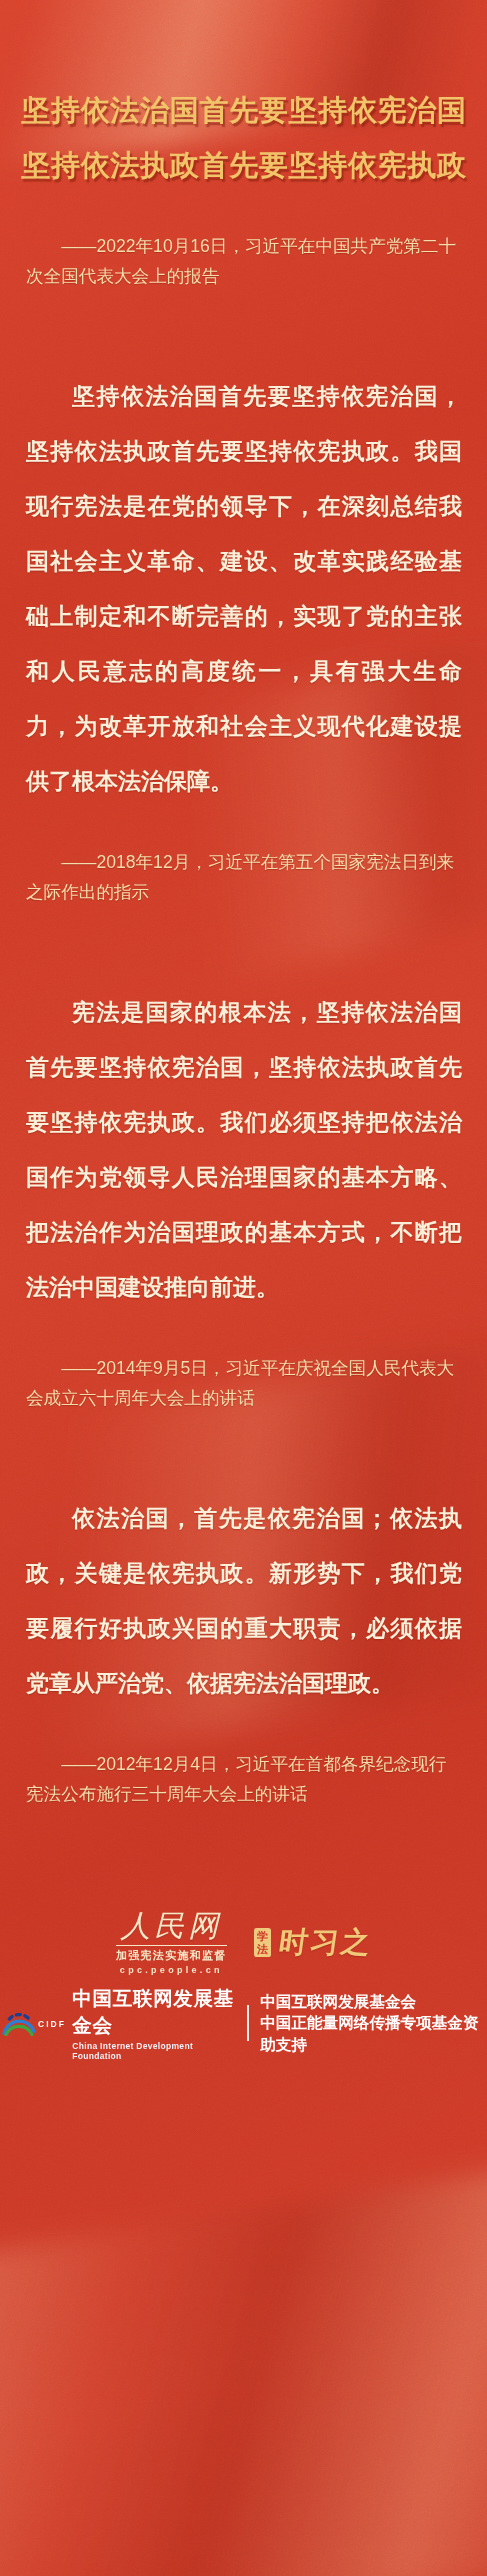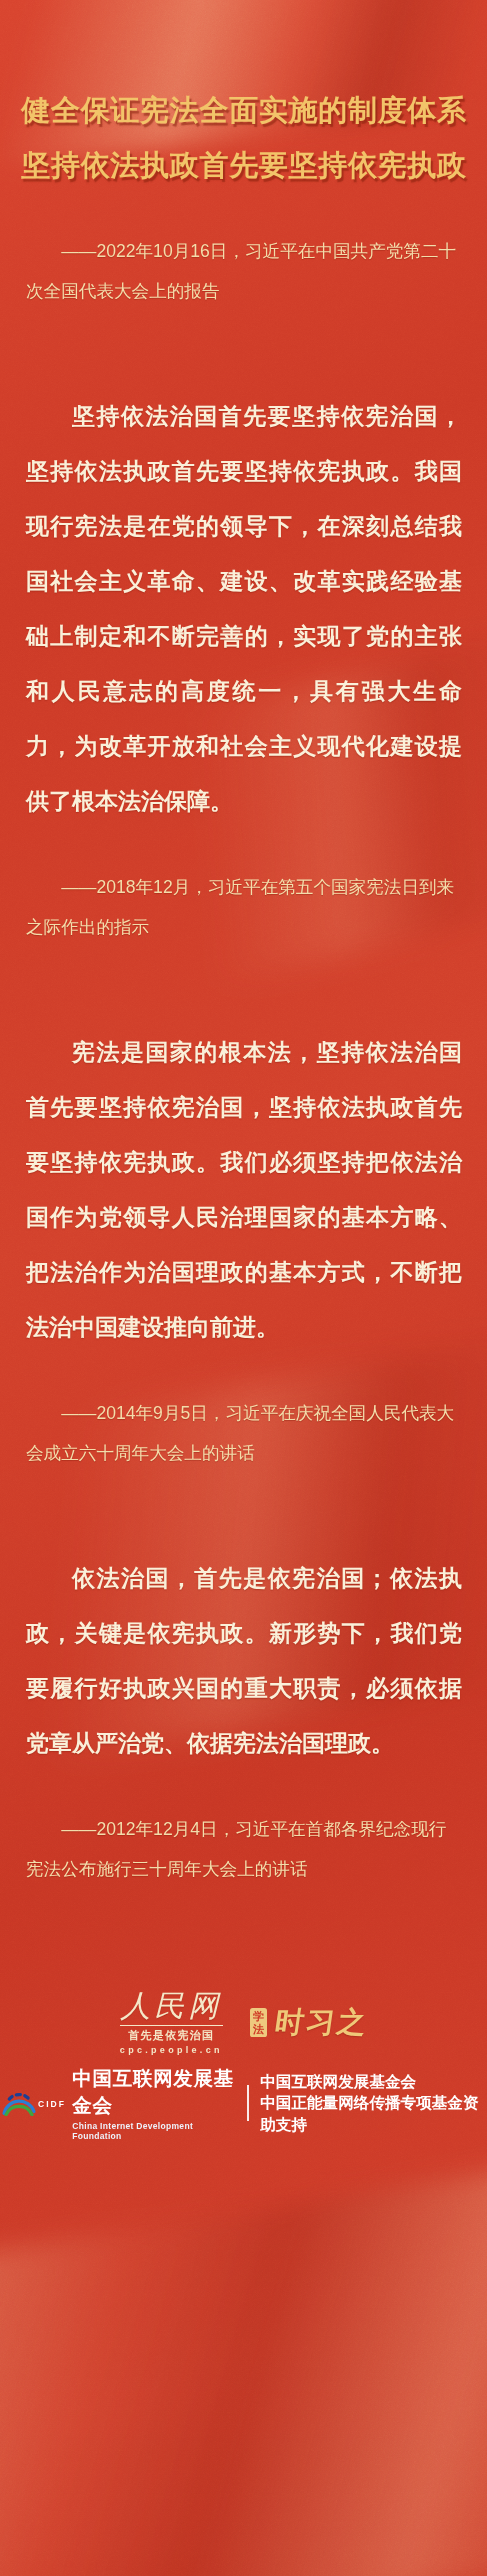--- a/index.html
+++ b/index.html
@@ -43,21 +43,21 @@
     color:#faf0d9;
     font-size:23px;line-height:55px;
     font-weight:700;
     text-align:justify;text-justify:inter-ideograph;
     text-indent:2em;
     text-shadow:0 1.3px 1.3px rgba(130,25,10,.4);
   }
   .quote-source{
     margin:0 26px;
     color:#f3ddab;
-    font-size:17.6px;line-height:40px;
+    font-size:17.6px;line-height:30px;
     font-weight:400;
     text-indent:2em;
     text-shadow:0 0.7px 0.7px rgba(130,25,10,.35);
   }
   .q1 .quote-text{margin-top:60px;}
   .q2 .quote-text,.q3 .quote-text,.q4 .quote-text{margin-top:78px;}
   .quote-source{margin-top:38px;}
 
   
   .footer-row1{
@@ -114,21 +114,21 @@
 <div class="poster">
 
   <div class="fold fold-a"></div>
   <div class="fold fold-b"></div>
   <div class="fold fold-c"></div>
   <div class="fold fold-d"></div>
 
   <div class="content">
 
     <h1 class="title">
-      <span>健全保证宪法全面实施的制度体系</span><br>
+      <span>坚持依法治国首先要坚持依宪治国</span><br>
       <span>坚持依法执政首先要坚持依宪执政</span>
     </h1>
 
     <section class="quote q1">
       <p class="quote-source">——2022年10月16日，习近平在中国共产党第二十次全国代表大会上的报告</p>
     </section>
 
     <section class="quote q2">
       <p class="quote-text">坚持依法治国首先要坚持依宪治国，坚持依法执政首先要坚持依宪执政。我国现行宪法是在党的领导下，在深刻总结我国社会主义革命、建设、改革实践经验基础上制定和不断完善的，实现了党的主张和人民意志的高度统一，具有强大生命力，为改革开放和社会主义现代化建设提供了根本法治保障。</p>
       <p class="quote-source">——2018年12月，习近平在第五个国家宪法日到来之际作出的指示</p>
@@ -140,21 +140,21 @@
     </section>
 
     <section class="quote q4">
       <p class="quote-text">依法治国，首先是依宪治国；依法执政，关键是依宪执政。新形势下，我们党要履行好执政兴国的重大职责，必须依据党章从严治党、依据宪法治国理政。</p>
       <p class="quote-source">——2012年12月4日，习近平在首都各界纪念现行宪法公布施行三十周年大会上的讲话</p>
     </section>
 
     <div class="footer-row1">
       <div class="people-logo">
         <div class="people-script">人民网</div>
-        <div class="people-sub">首先是依宪治国</div>
+        <div class="people-sub">加强宪法实施和监督</div>
         <div class="people-domain">cpc.people.cn</div>
       </div>
       <div class="shixizhi">
         <div class="seal">
           <span>学</span>
           <span>法</span>
         </div>
         <div class="wordmark">时习之</div>
       </div>
     </div>

